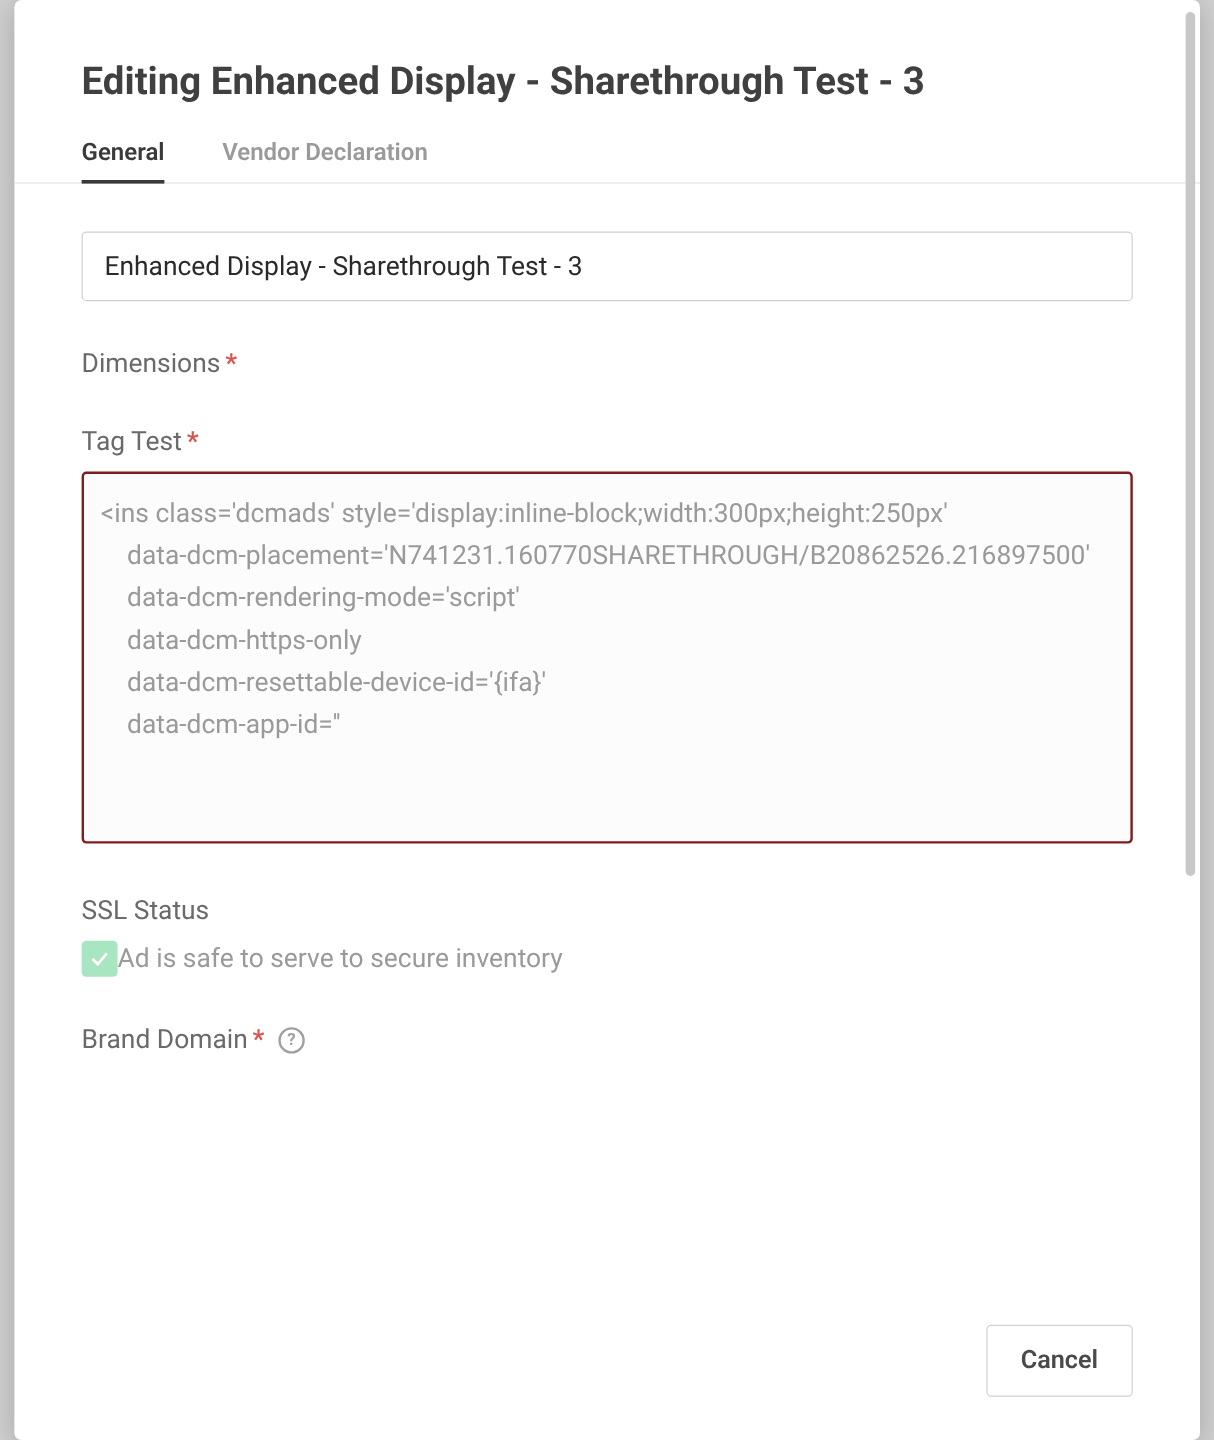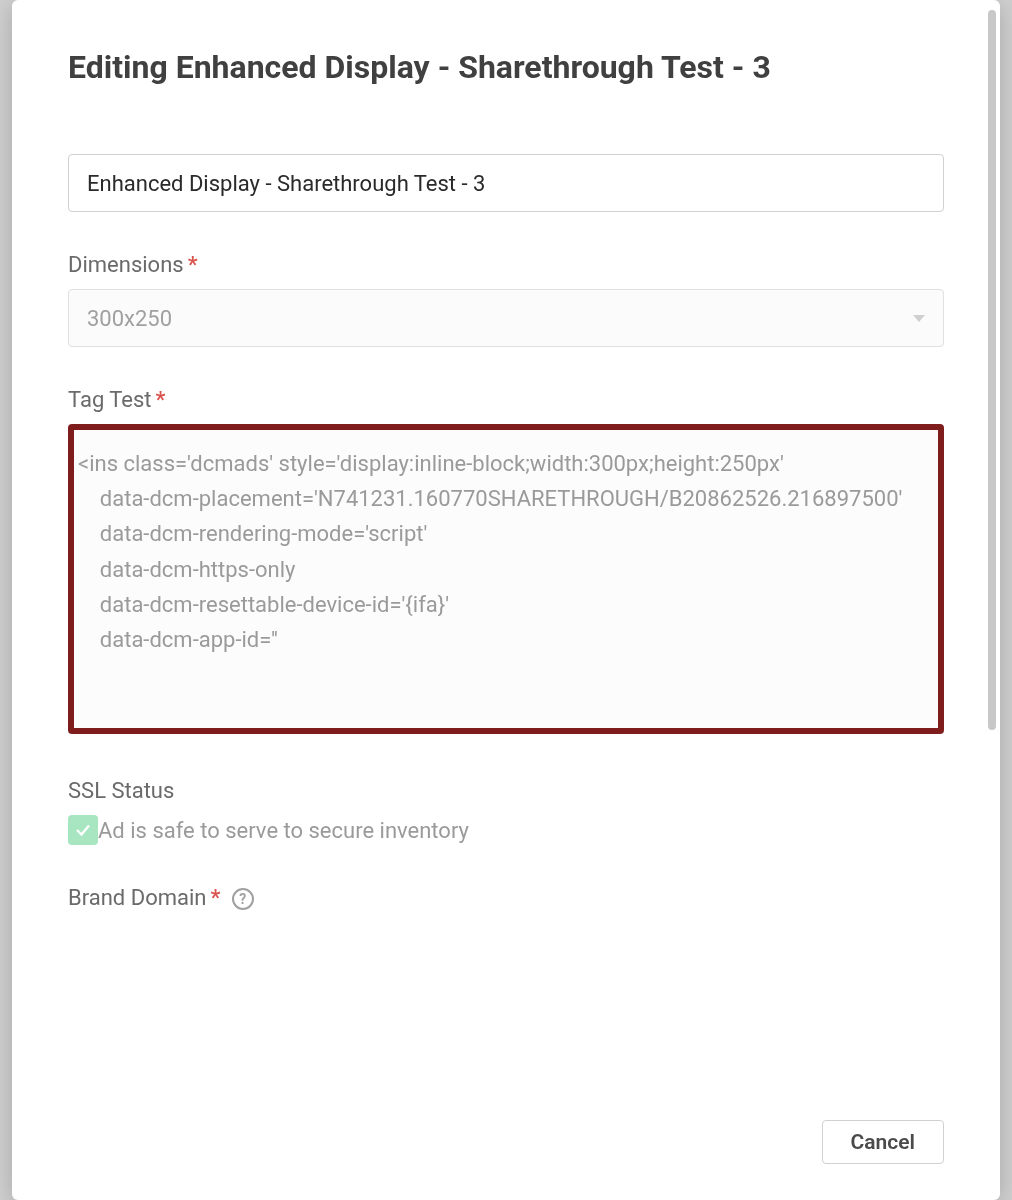--- a/index.html
+++ b/index.html
@@ -144,25 +144,25 @@
     .chevron-down {
       width: 0;
       height: 0;
       border-left: 6px solid transparent;
       border-right: 6px solid transparent;
       border-top: 7px solid #d0d0d0;
     }
     .textarea-input {
       width: 100%;
       min-height: 310px;
-      padding: 16px 4px;
+      padding: 16px 14px;
       font-size: 22px;
       line-height: 1.6;
       color: #9a9a9a;
-      border: 6px solid #7f1d1d;
+      border: 2px solid #7f1d1d;
       border-radius: 4px;
       background: #fcfcfc;
       font-family: inherit;
       white-space: pre-wrap;
       word-break: break-all;
       resize: none;
       outline: none;
     }
     .ssl-row {
       display: flex;
@@ -191,21 +191,21 @@
       color: #9a9a9a;
     }
     .modal-footer {
       padding: 28px 56px 36px 56px;
       display: flex;
       justify-content: flex-end;
       gap: 20px;
       border-top: 1px solid transparent;
     }
     .btn {
-      height: 44px;
+      height: 60px;
       padding: 0 28px;
       font-size: 21px;
       font-weight: 600;
       border-radius: 4px;
       cursor: pointer;
       font-family: inherit;
     }
     .btn-cancel {
       background: #ffffff;
       color: #4a4a4a;
@@ -218,36 +218,36 @@
     }
   </style>
 </head>
 <body>
 
 <div class="backdrop"></div>
 
 <div class="modal">
   <div class="modal-header">
     <h1 class="modal-title">Editing Enhanced Display - Sharethrough Test - 3</h1>
+    <div class="tabs">
+      <div class="tab active">General</div>
+      <div class="tab">Vendor Declaration</div>
+    </div>
   </div>
 
   <div class="modal-body">
 
     <div class="form-group">
       <input type="text" class="text-input" value="Enhanced Display - Sharethrough Test - 3" style="">
     </div>
 
     <div class="form-group">
       <label class="form-label">
         <span>Dimensions</span><span class="required">*</span>
       </label>
-      <div class="select-input">
-        <span>300x250</span>
-        <span class="chevron-down"></span>
-      </div>
     </div>
 
     <div class="form-group">
       <label class="form-label">
         <span>Tag Test</span><span class="required">*</span>
       </label>
       <textarea class="textarea-input" readonly="" style="">&lt;ins class='dcmads' style='display:inline-block;width:300px;height:250px'
     data-dcm-placement='N741231.160770SHARETHROUGH/B20862526.216897500'
     data-dcm-rendering-mode='script'
     data-dcm-https-only

